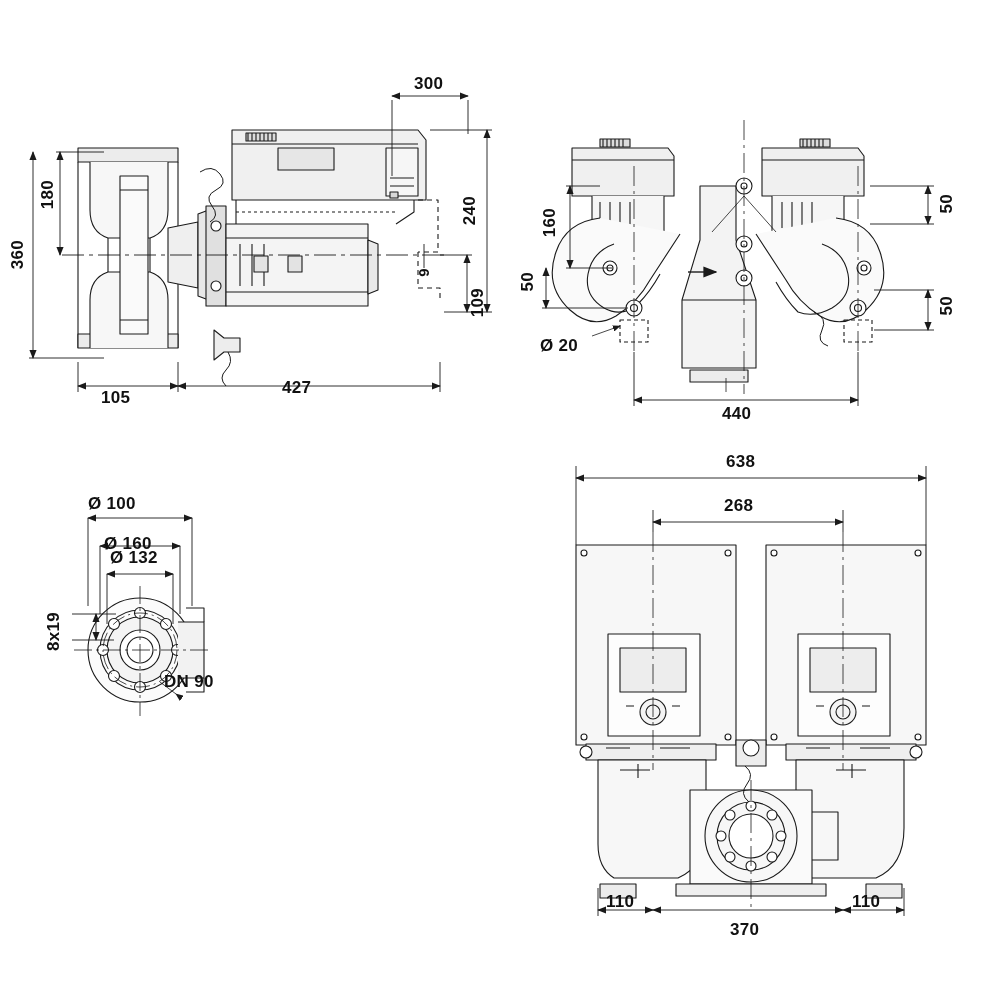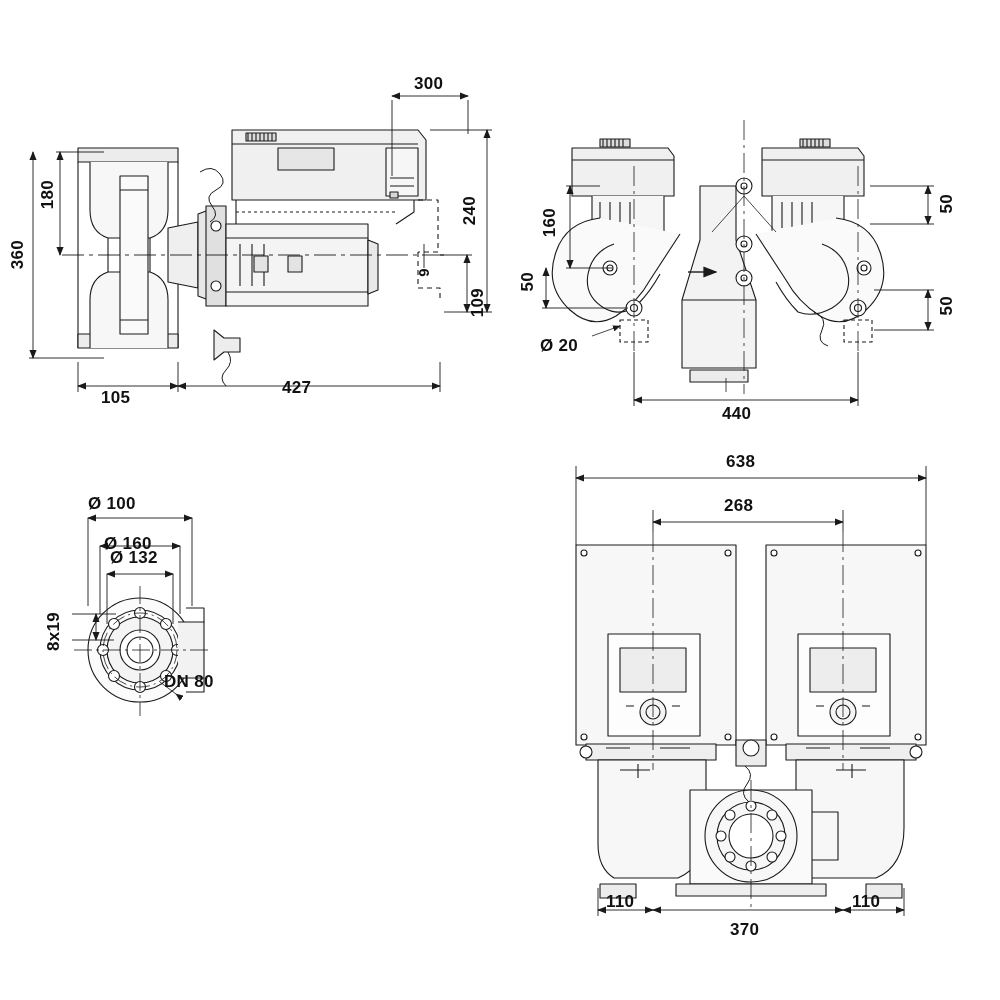--- a/index.html
+++ b/index.html
@@ -315,21 +315,21 @@
 <div class="dimlabel v" style="left:540px;top:208px;">160</div>
 <div class="dimlabel v" style="left:518px;top:272px;">50</div>
 <div class="dimlabel v" style="left:937px;top:296px;">50</div>
 <div class="dimlabel" style="left:540px;top:336px;">Ø 20</div>
 <div class="dimlabel" style="left:722px;top:404px;">440</div>
 
 <div class="dimlabel" style="left:88px;top:494px;">Ø 100</div>
 <div class="dimlabel" style="left:104px;top:522px;margin-top:12px;">Ø 160</div>
 <div class="dimlabel" style="left:110px;top:548px;">Ø 132</div>
 <div class="dimlabel v" style="left:44px;top:612px;">8x19</div>
-<div class="dimlabel" style="left:164px;top:672px;">DN 80</div>
+<div class="dimlabel" style="left:164px;top:672px;">DN 90</div>
 
 <div class="dimlabel" style="left:726px;top:452px;">638</div>
 <div class="dimlabel" style="left:724px;top:496px;text-align:right;">268</div>
 <div class="dimlabel" style="left:606px;top:892px;">110</div>
 <div class="dimlabel" style="left:730px;top:892px;margin-top:28px;">370</div>
 <div class="dimlabel" style="left:852px;top:892px;">110</div>
 
 </div>
 
 </body></html>

